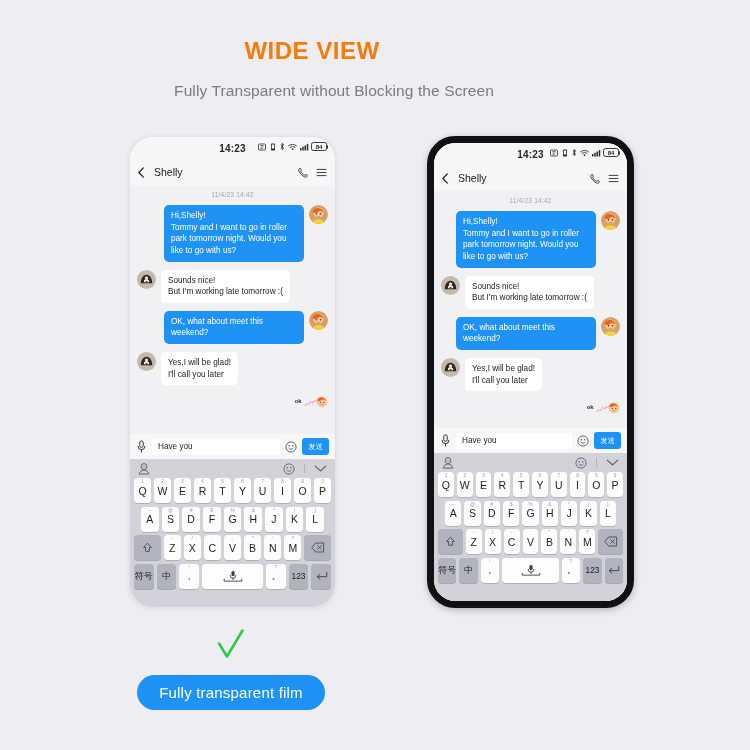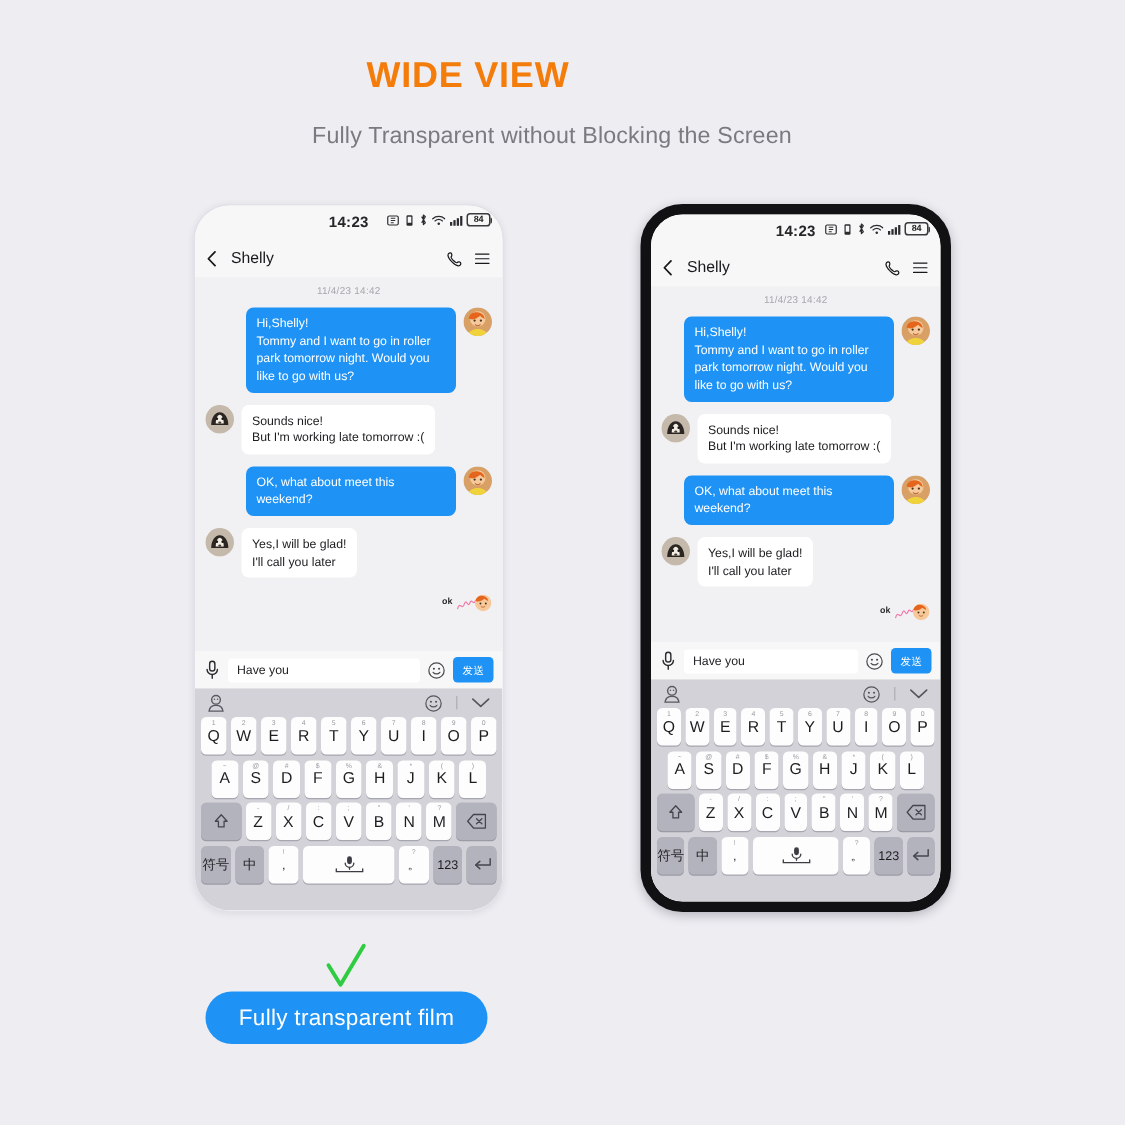--- a/index.html
+++ b/index.html
@@ -14,21 +14,21 @@
   
   .title {
     position: absolute; top: 37px; left: 0; width: 624px;
     text-align: center;
     font-size: 24px; font-weight: bold; letter-spacing: .5px;
     color: #f47c0b;
   }
   .subtitle {
     position: absolute; top: 82px; left: 0; width: 668px;
     text-align: center;
-    font-size: 15.5px; color: #7a7a80; letter-spacing: .1px; margin-left: 34px;
+    font-size: 15.5px; color: #7a7a80; letter-spacing: .1px;
   }
 
   
   .phone { position: absolute; top: 136px; }
   .phone.left  { left: 129px; }
   .phone.right { left: 427px; }
 
   .frame {
     position: relative;
     width: 207px; height: 472px;
@@ -189,21 +189,21 @@
   .krow.r3 { padding: 0 2px; }
   .krow.r4 { margin-bottom: 0; }
 
   
   .verdict { position: absolute; top: 627px; width: 298px; text-align: center; }
   .verdict.left  { left: 82px; }
   .verdict.right { left: 382px; }
   .mark { height: 34px; display: flex; align-items: center; justify-content: center; }
   .pill {
     display: inline-block;
-    margin-top: 0;
+    margin-top: 14px;
     padding: 9px 22px;
     border-radius: 20px;
     font-size: 15px; color: #fff; letter-spacing: .2px;
   }
   .pill.blue { background: #1f93f5; }
   .pill.gray { background: #a5a5a8; }
 </style>
 </head>
 <body>
 

